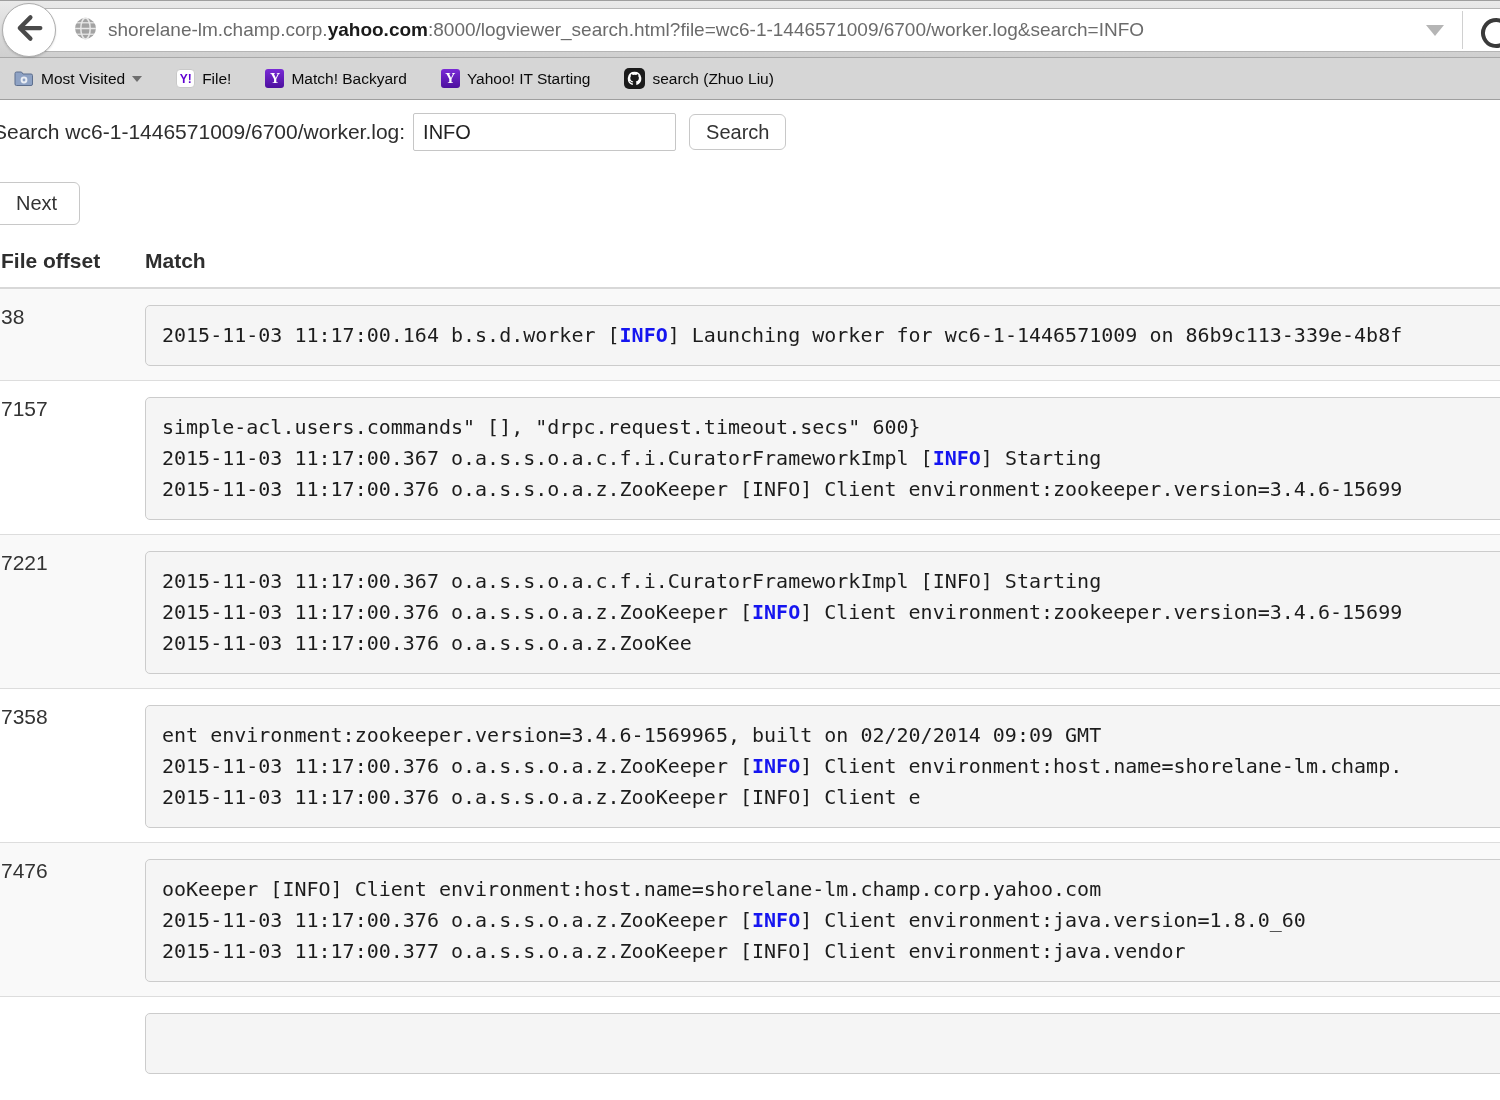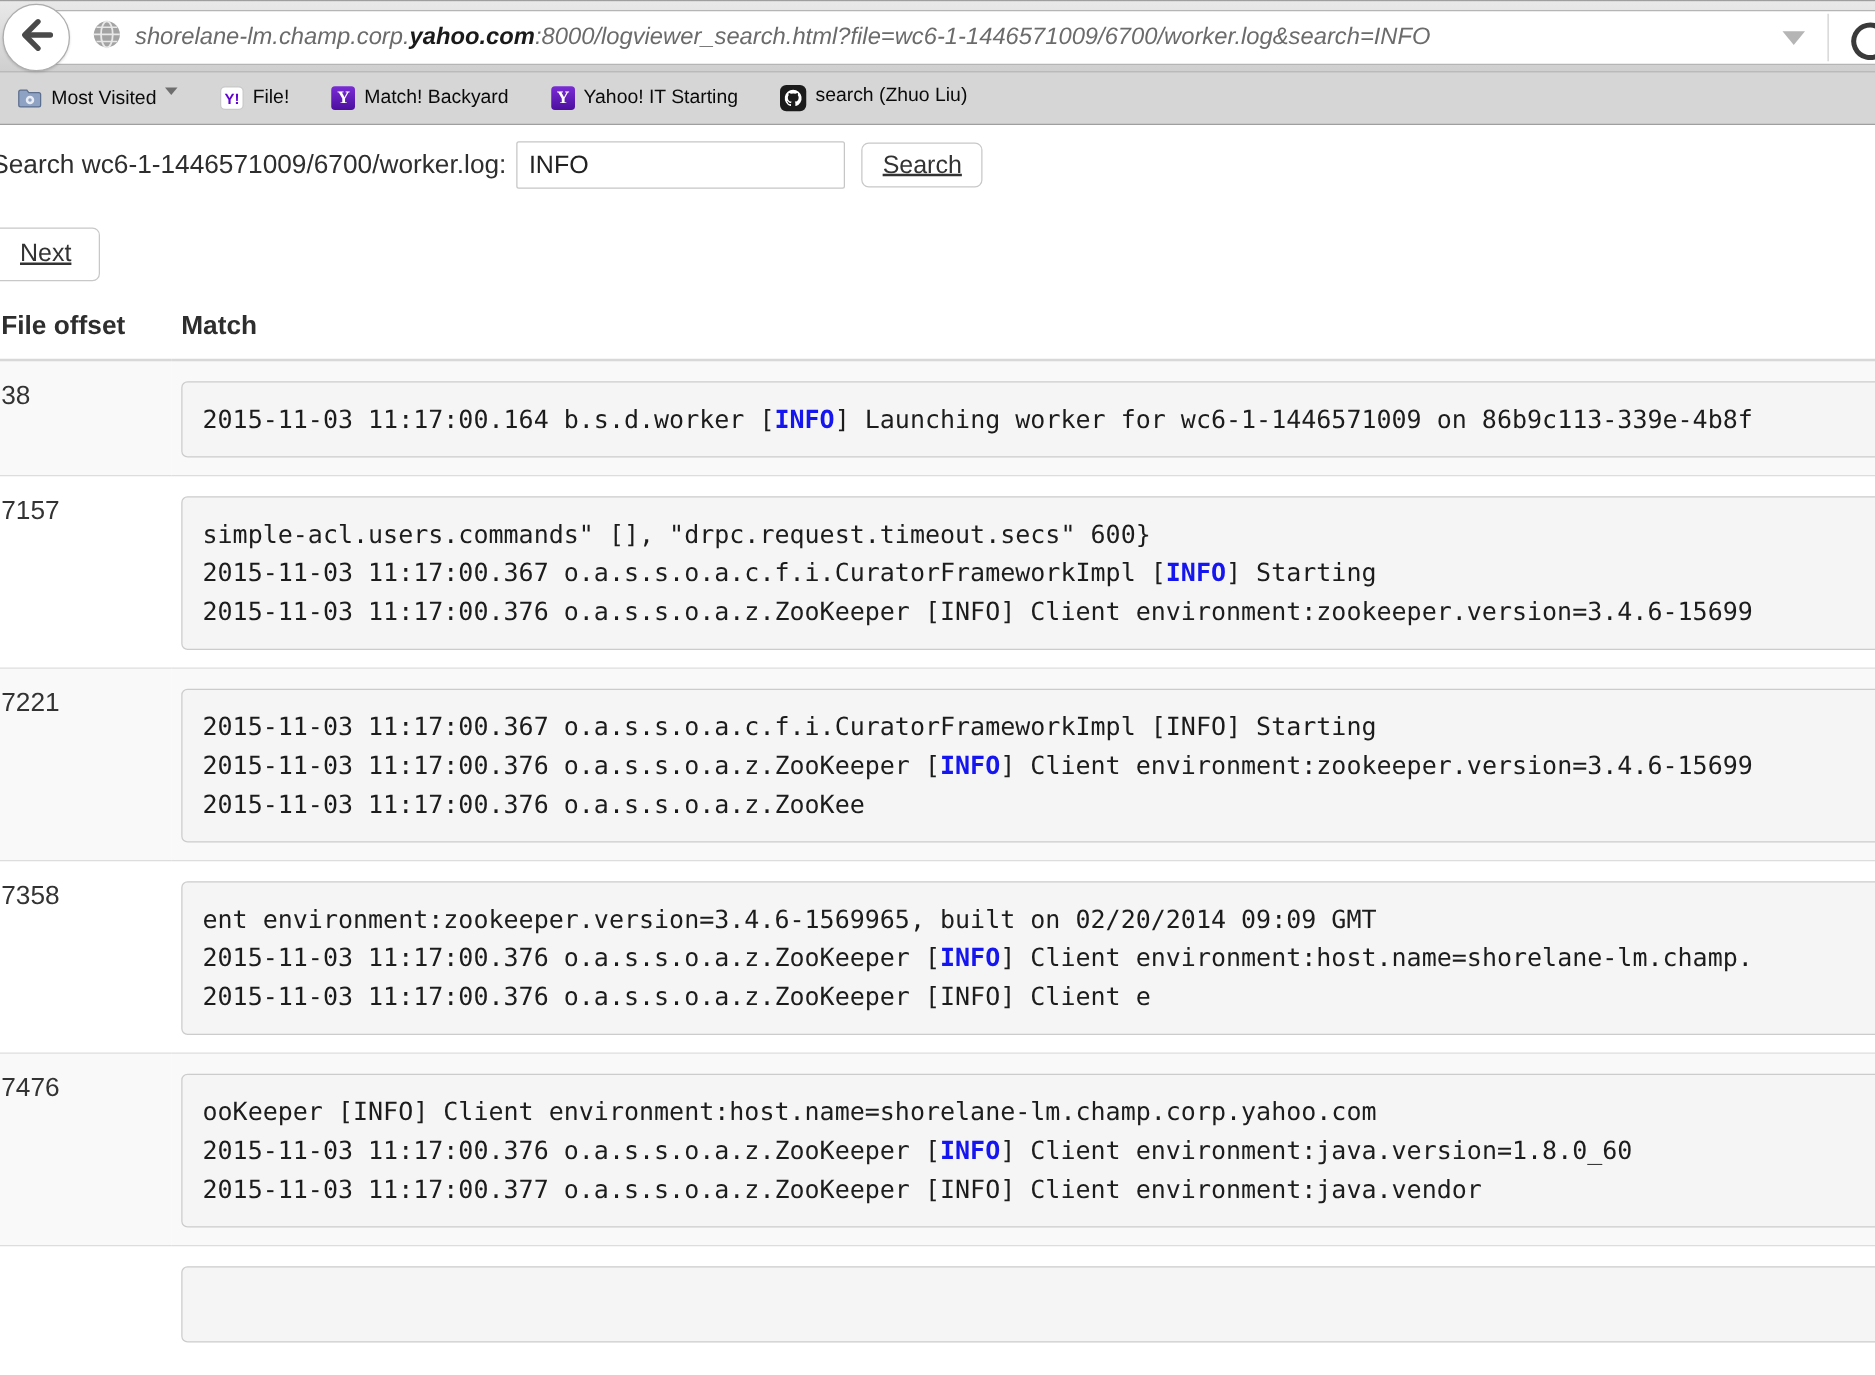--- a/index.html
+++ b/index.html
@@ -12,33 +12,33 @@
     border-top:1px solid #9e9e9e; border-bottom:1px solid #a8a8a8; }
   .back-btn { position:absolute; left:2px; top:2px; width:54px; height:54px;
     background:#fff; border:1px solid #adadad; border-radius:50%;
     box-shadow:0 1px 2px rgba(0,0,0,.15); z-index:3;
     display:flex; align-items:center; justify-content:center; }
   .url-field { position:absolute; left:28px; top:7px; width:1482px; height:44px;
     background:#fff; border:1px solid #b5b5b5; border-radius:5px; z-index:1;
     display:flex; align-items:center; }
   .globe { margin-left:44px; flex:0 0 auto; }
   .url-text { margin-left:10px; font-size:19px; color:#6b6b6b; white-space:nowrap;
-    overflow:hidden; flex:1 1 auto;font-style:italic; }
+    overflow:hidden; flex:1 1 auto; }
   .url-text b { color:#1a1a1a; }
   .url-dropdown { flex:0 0 auto; width:0; height:0; margin-right:18px;
     border-left:9px solid transparent; border-right:9px solid transparent;
     border-top:11px solid #b5b5b5; cursor:pointer; }
   .url-sep { flex:0 0 auto; width:1px; height:38px; background:#d0d0d0; }
   .reload-btn { flex:0 0 auto; width:46px; height:44px; position:relative; overflow:visible; }
   .reload-btn svg { position:absolute; left:12px; top:4px; }
 
   
   .bookmarks-bar { height:42px; background:#d6d6d6; border-bottom:1px solid #9f9f9f;
     display:flex; align-items:center; padding-left:14px; }
-  .bm-item { display:flex; margin-right:34px; cursor:pointer;
+  .bm-item { display:flex; align-items:center; margin-right:34px; cursor:pointer;
     font-size:15.5px; color:#0a0a0a; white-space:nowrap; }
   .bm-item .bm-icon { margin-right:7px; display:flex; align-items:center; }
   .bm-caret { width:0; height:0; margin-left:7px;
     border-left:5px solid transparent; border-right:5px solid transparent;
     border-top:6px solid #6e6e6e; }
   .ico-box { width:19px; height:19px; border-radius:3px; display:flex;
     align-items:center; justify-content:center; color:#fff; font-weight:bold; }
   .ico-ybang { background:#fff; border:1px solid #c9c9c9; color:#5f01d1;
     font-size:12px; border-radius:4px; }
   .ico-ysq { background:linear-gradient(#7a2bd6,#4c0f9e); font-size:14px;
@@ -46,21 +46,21 @@
   .ico-gh { background:#1b1b1b; border-radius:5px; width:21px; height:21px; }
 
   
   .content { margin-left:-7px; padding-top:13px; }
   .search-row { display:flex; align-items:center; }
   .search-label { font-size:21px; color:#2e2e2e; white-space:nowrap; }
   .search-input { margin-left:8px; width:263px; height:38px; font-size:20px;
     color:#222; padding:0 9px; border:1px solid #c6c6c6; border-radius:2px;
     font-family:"Liberation Sans", sans-serif; }
   .btn { background:#fff; border:1px solid #c8c8c8; border-radius:6px;
-    color:#333; cursor:pointer; font-family:"Liberation Sans", sans-serif;text-decoration:underline; }
+    color:#333; cursor:pointer; font-family:"Liberation Sans", sans-serif; }
   .search-btn { margin-left:13px; font-size:20px; padding:5px 16px; height:36px; }
   .next-btn { margin-top:31px; margin-left:0; font-size:20px; padding:9px 22px; }
 
   table.log-table { border-collapse:collapse; width:1800px; margin-top:0; }
   .log-table th { text-align:left; font-size:21px; font-weight:bold; color:#2e2e2e;
     padding:24px 8px 14px 8px; border-bottom:2px solid #d8d8d8; }
   .log-table th.offset-h { width:147px; }
   .log-table td { border-top:1px solid #dddddd; vertical-align:top;
     padding:16px 8px 0 8px; }
   .log-table tbody tr:nth-child(odd) { background:#f9f9f9; }

